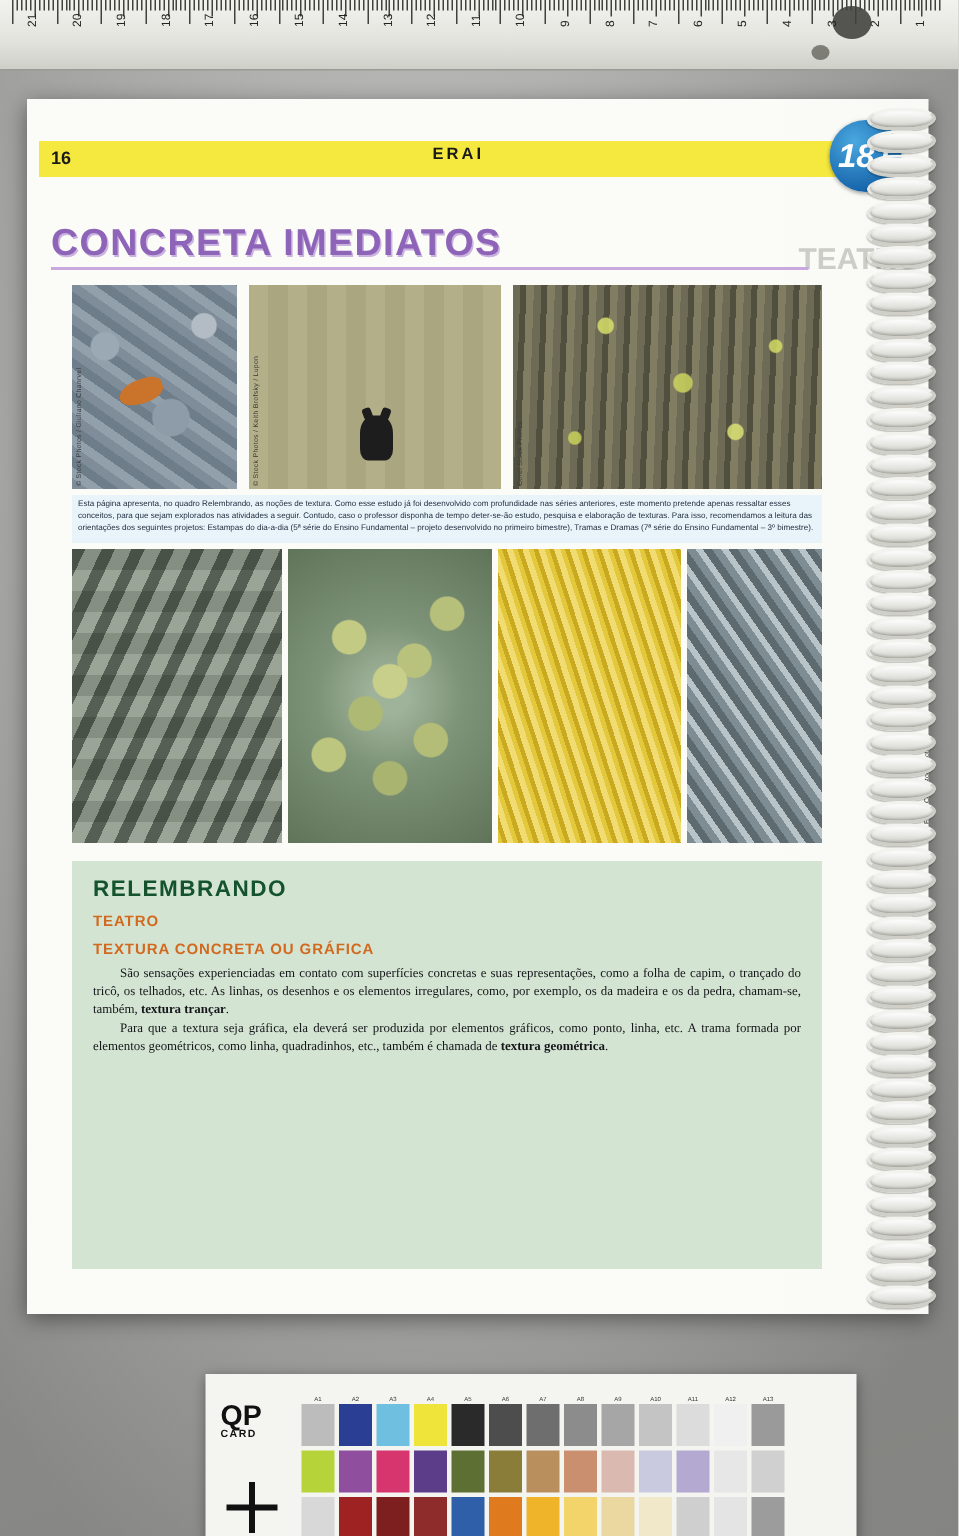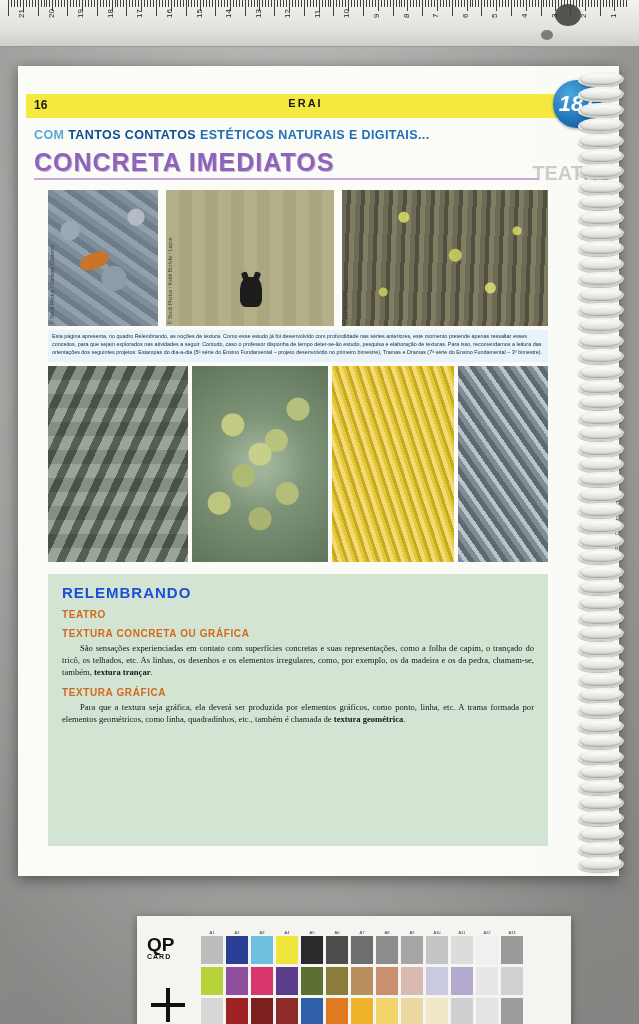--- a/index.html
+++ b/index.html
@@ -191,21 +191,21 @@
     font-size:5.4px;line-height:1.45;color:#1c2a3a;
     padding:3px 4px;box-sizing:border-box;
   }
   
   .panel{
     position:absolute;left:30px;top:508px;width:500px;height:272px;
     background:#d3e4d2;
     padding:10px 14px;box-sizing:border-box;
   }
   .panel h2{
-    margin:0 0 8px 0;font-size:15px;letter-spacing:1px;color:#1d4ed8;font-weight:bold;
+    margin:0 0 8px 0;font-size:15px;letter-spacing:1px;color:#14532d;font-weight:bold;
   }
   .panel h3{
     margin:8px 0 3px 0;font-size:10px;letter-spacing:.6px;color:#d2691e;font-weight:bold;
   }
   .panel p{
     margin:0;font-size:8.6px;line-height:1.42;color:#15151a;text-align:justify;
     font-family:"Liberation Serif", serif;
   }
   .panel p .ind{display:inline-block;width:18px;}
   .panel p b{font-weight:bold;}
@@ -485,23 +485,20 @@
     <div class="showthru"></div>
     <div class="ghost-text" style="top:40px;font-size:11px;font-weight:bold;">ERAI TANTOS CONTA</div>
     <div class="ghost-text" style="top:96px;font-size:20px;font-weight:bold;">TEATRO</div>
 
     <div class="hdr">
       <span class="page-num">16</span>
       <span class="disc">ERAI</span>
     </div>
     <div class="badge">181</div>
 
-    <div class="kicker">
-      <span class="lt">COM </span><span class="b">TANTOS CONTATOS </span><span>ESTÉTICOS NATURAIS E DIGITAIS...</span>
-    </div>
 
     <div class="title">CONCRETA IMEDIATOS</div>
     <div class="rule"></div>
 
     <div class="row1">
       <div class="ph tex-leaves tex-leaf-orange" style="left:0;width:110px;"></div>
       <div class="ph tex-wall" style="left:118px;width:168px;">
           <div class="cat"></div>
         </div>
       <div class="ph tex-bark" style="left:294px;width:206px;"></div>
@@ -523,21 +520,20 @@
     <div class="sidecredit">Fotos: Corel Stock Photos</div>
 
     <div class="panel">
       <h2>RELEMBRANDO</h2>
 
       <h3>TEATRO</h3>
 
       <h3>TEXTURA CONCRETA OU GRÁFICA</h3>
       <p><span class="ind"></span><span>São sensações experienciadas em contato com superfícies concretas e suas representações, como a folha de capim, o trançado do tricô, os telhados, etc. As linhas, os desenhos e os elementos irregulares, como, por exemplo, os da madeira e os da pedra, chamam-se, também, </span><b>textura trançar</b><span>.</span></p>
 
-      <h3>TEXTURA GRÁFICA</h3>
       <p><span class="ind"></span><span>Para que a textura seja gráfica, ela deverá ser produzida por elementos gráficos, como ponto, linha, etc. A trama formada por elementos geométricos, como linha, quadradinhos, etc., também é chamada de </span><b>textura geométrica</b><span>.</span></p>
     </div>
   </div>
 </div>
 
 <div class="spiral" id="spiral">
     <div class="coil" style="top: 6px;"></div>
     <div class="coil" style="top: 21.4px;"></div>
     <div class="coil" style="top: 36.8px;"></div>
     <div class="coil" style="top: 52.2px;"></div>

